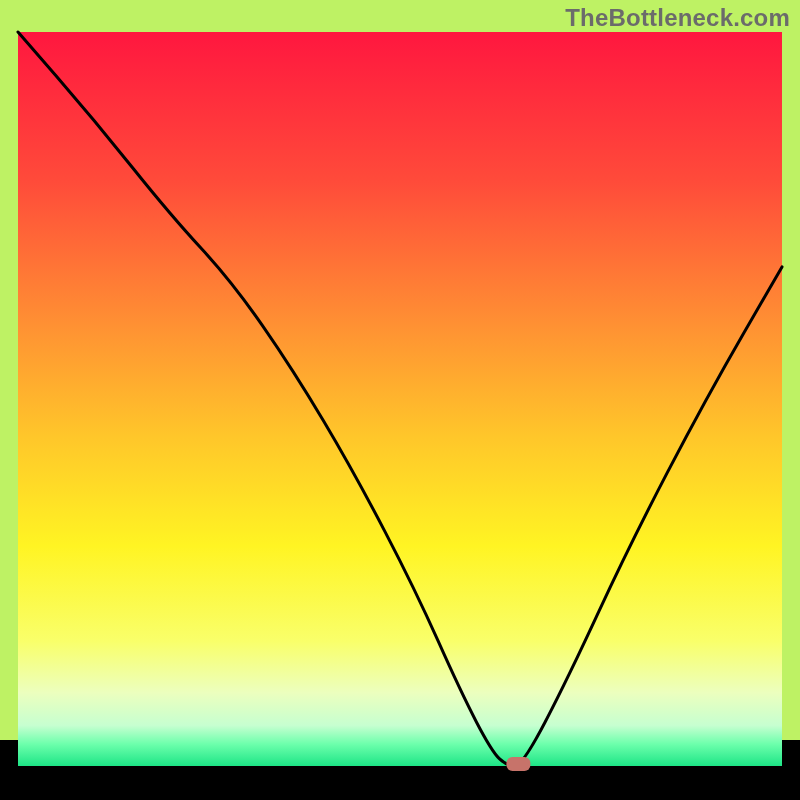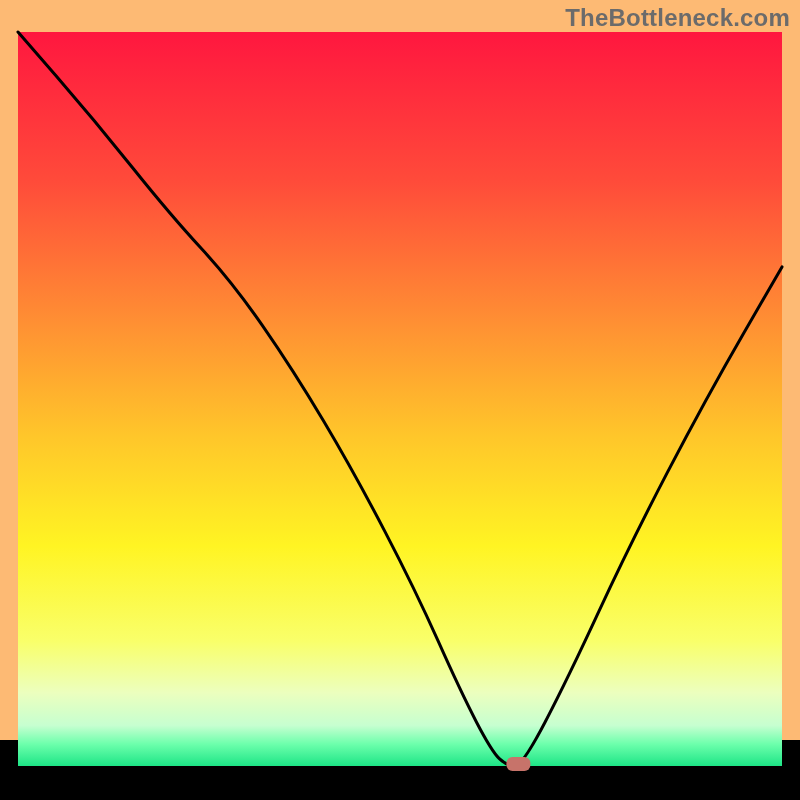--- a/index.html
+++ b/index.html
@@ -7,21 +7,21 @@
     padding: 0;
     width: 800px;
     height: 800px;
     background: #000;
     overflow: hidden;
   }
   .frame {
     position: relative;
     width: 800px;
     height: 740px;
-    background: #fdba74;
+    background: #bef264;
   }
   .watermark {
     position: absolute;
     top: 4px;
     right: 10px;
     font-family: Arial, Helvetica, sans-serif;
     font-size: 24px;
     font-weight: 600;
     color: #6b6b6b;
     letter-spacing: 0.2px;

